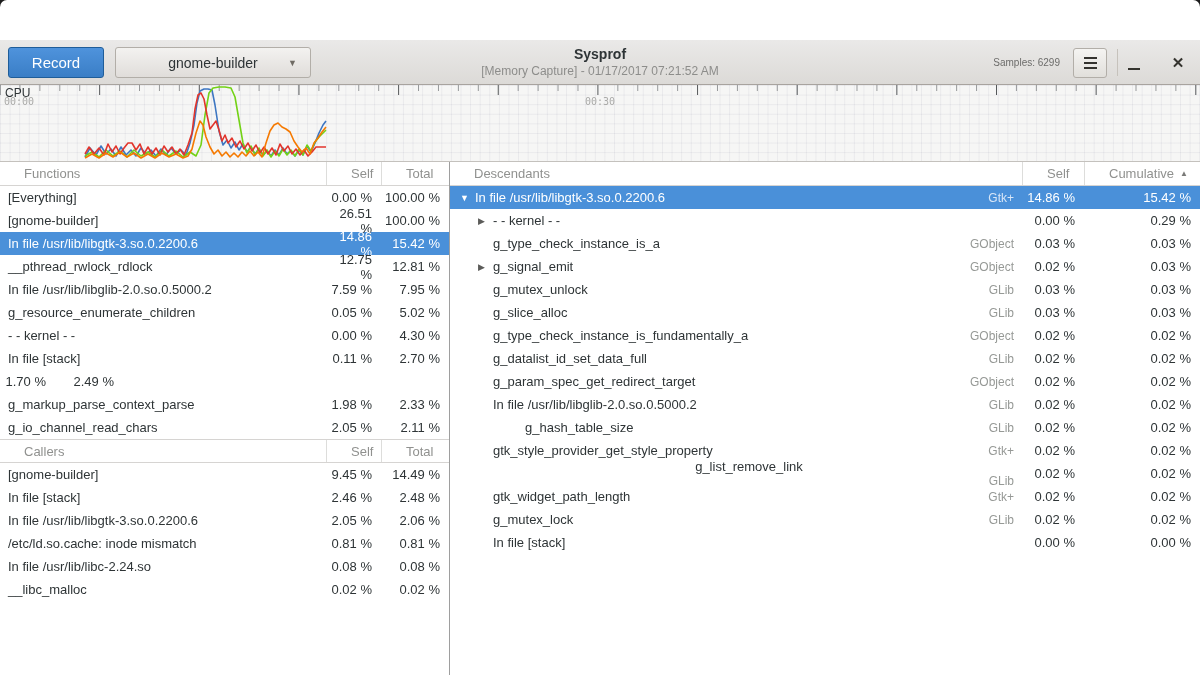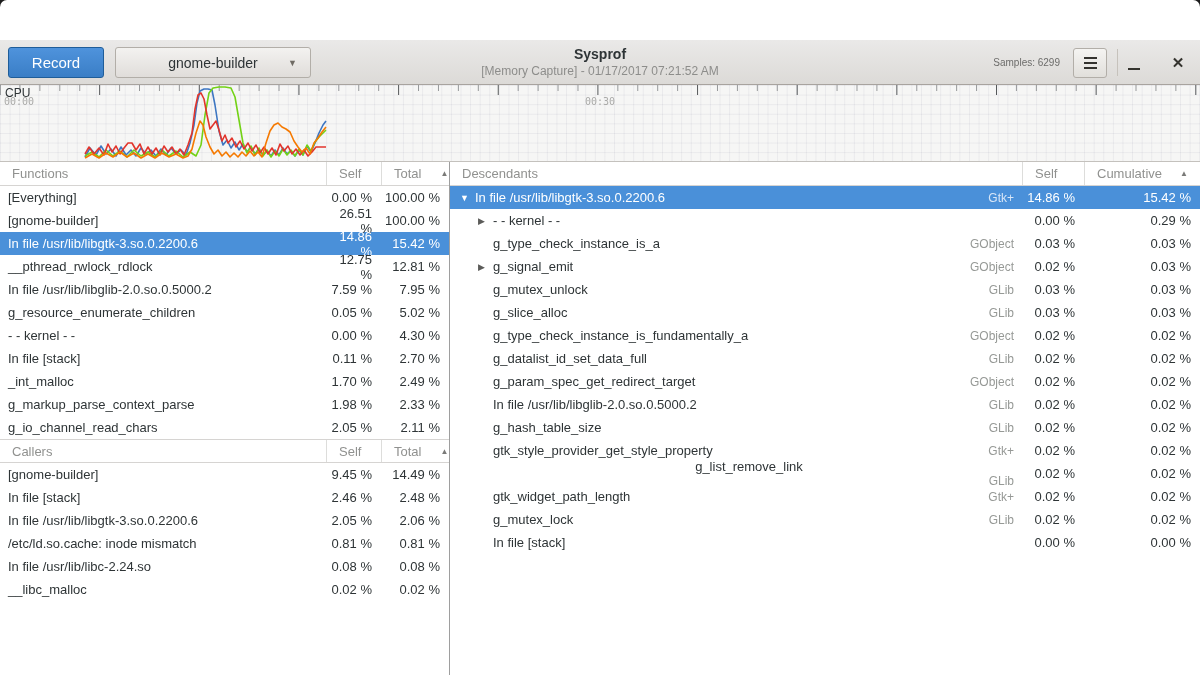--- a/index.html
+++ b/index.html
@@ -39,21 +39,21 @@
   .cpu-label { position:absolute; left:5px; top:1px; font-size:12px; color:#2e3436; }
   .time-label { position:absolute; top:11px; font-family:"DejaVu Sans Mono", monospace; font-size:10px; color:#aaaaa8; }
 
   
   .content { display:flex; height:552px; }
   .left-pane { width:450px; border-right:1px solid #9e9e9e; background:#fff; }
   .right-pane { flex:1; background:#fff; }
 
   .thead { display:flex; height:24px; border-bottom:1px solid #d6d4d2; background:#fff; }
   .thead.bordered-top { border-top:1px solid #d6d4d2; }
-  .th { font-size:13px; color:#90918f; display:flex; align-items:center; padding:0 12px; }
+  .th { font-size:13px; color:#90918f; display:flex; align-items:center; padding:0 24px; }
   .th.num { border-left:1px solid #dddddb; }
   .th .sort { margin-left:auto; color:#7a7a78; font-size:8px; padding-left:6px; }
   .name-h { flex:1; }
 
   .row { display:flex; height:23px; align-items:center; font-size:13px; color:#2e3436; cursor:default; }
   .row.selected { background:#4a90d9; color:#ffffff; }
   .cell-name { flex:1; display:flex; align-items:center; padding-left:8px; overflow:hidden; white-space:nowrap; }
   .cell-num { text-align:right; padding-right:9px; font-size:13px; }
   .lp-self { width:55px; }
   .lp-total { width:68px;gap:13px; }
@@ -219,21 +219,20 @@
             <div class="cell-name">- - kernel - -</div>
             <div class="cell-num lp-self">0.00 %</div>
             <div class="cell-num lp-total">4.30 %</div>
           </div>
           <div class="row">
             <div class="cell-name">In file [stack]</div>
             <div class="cell-num lp-self">0.11 %</div>
             <div class="cell-num lp-total">2.70 %</div>
           </div>
           <div class="row">
-            <div class="cell-name">_int_malloc</div>
             <div class="cell-num lp-self">1.70 %</div>
             <div class="cell-num lp-total">2.49 %</div>
           </div>
           <div class="row">
             <div class="cell-name">g_markup_parse_context_parse</div>
             <div class="cell-num lp-self">1.98 %</div>
             <div class="cell-num lp-total">2.33 %</div>
           </div>
           <div class="row">
             <div class="cell-name">g_io_channel_read_chars</div>
@@ -385,21 +384,21 @@
           <div class="row">
             <div class="cell-name" style="padding-left: 26px;">
               <span class="expander"></span>
               <span>In file /usr/lib/libglib-2.0.so.0.5000.2</span>
               <span class="tag">GLib</span>
             </div>
             <div class="cell-num rp-self">0.02 %</div>
             <div class="cell-num rp-cum">0.02 %</div>
           </div>
           <div class="row">
-            <div class="cell-name" style="padding-left: 26px;">
+            <div class="cell-name" style="padding-left: 26px; gap: 32px;">
               <span class="expander"></span>
               <span>g_hash_table_size</span>
               <span class="tag">GLib</span>
             </div>
             <div class="cell-num rp-self">0.02 %</div>
             <div class="cell-num rp-cum">0.02 %</div>
           </div>
           <div class="row">
             <div class="cell-name" style="padding-left: 26px;">
               <span class="expander"></span>

